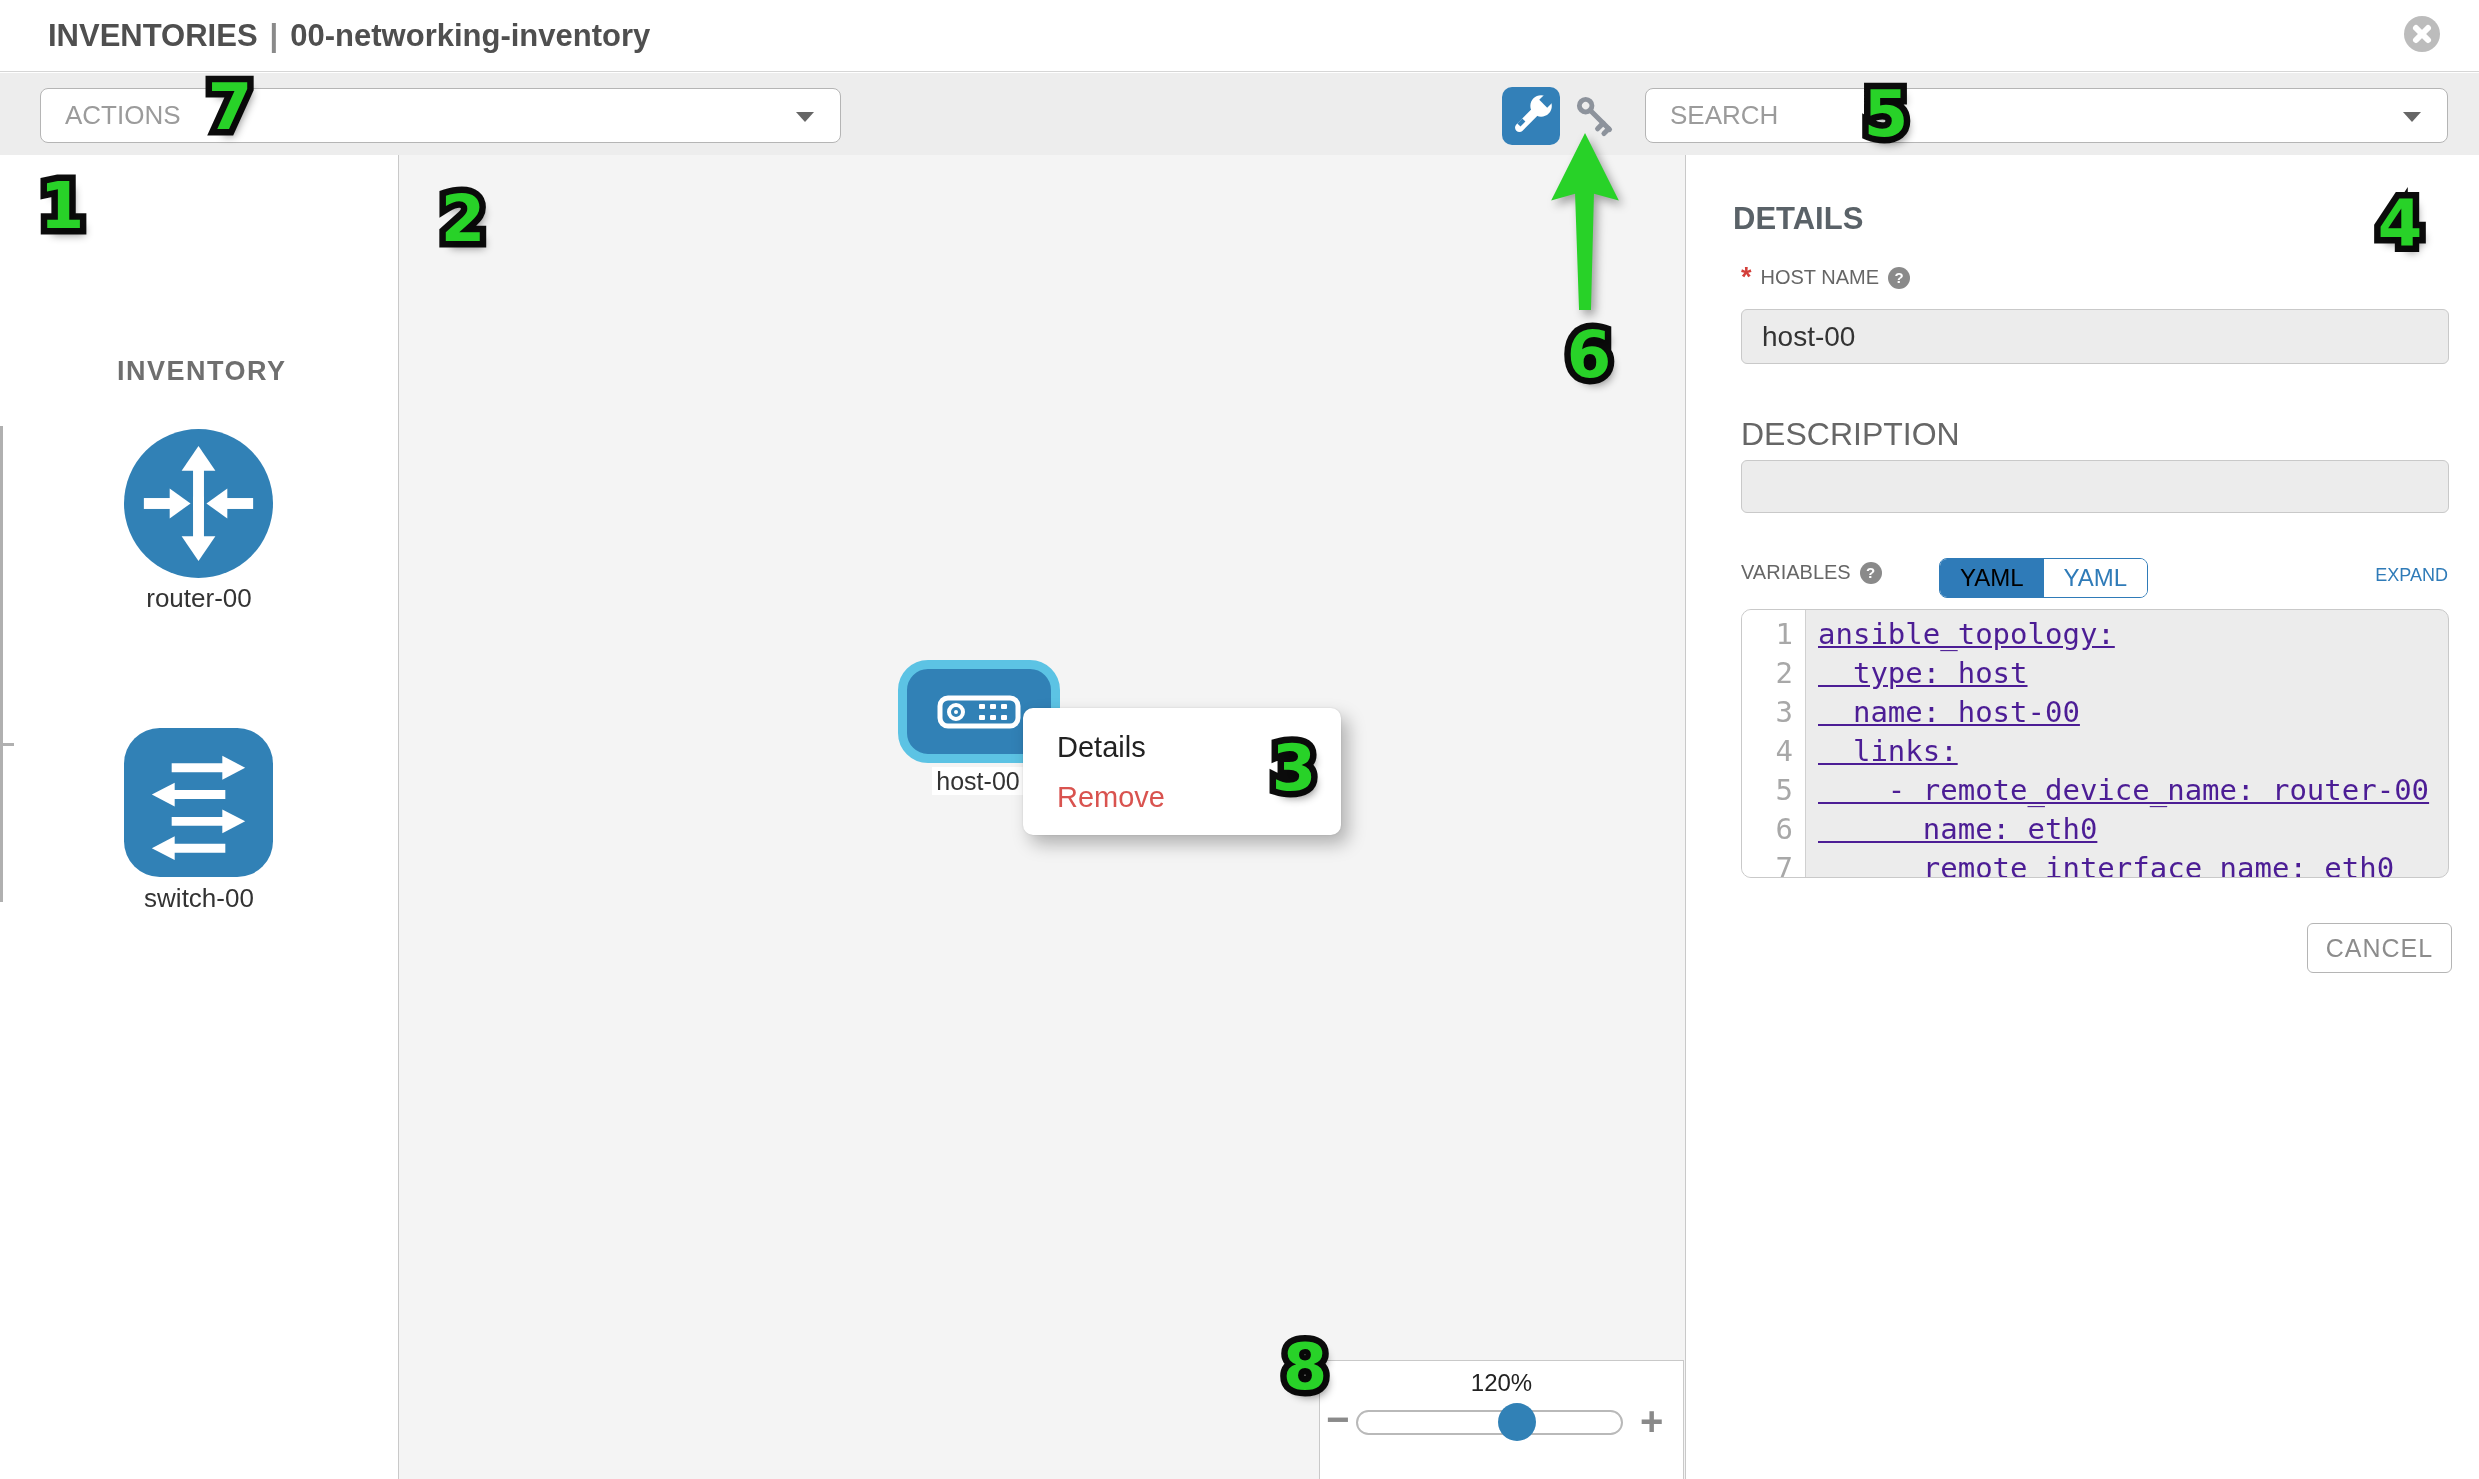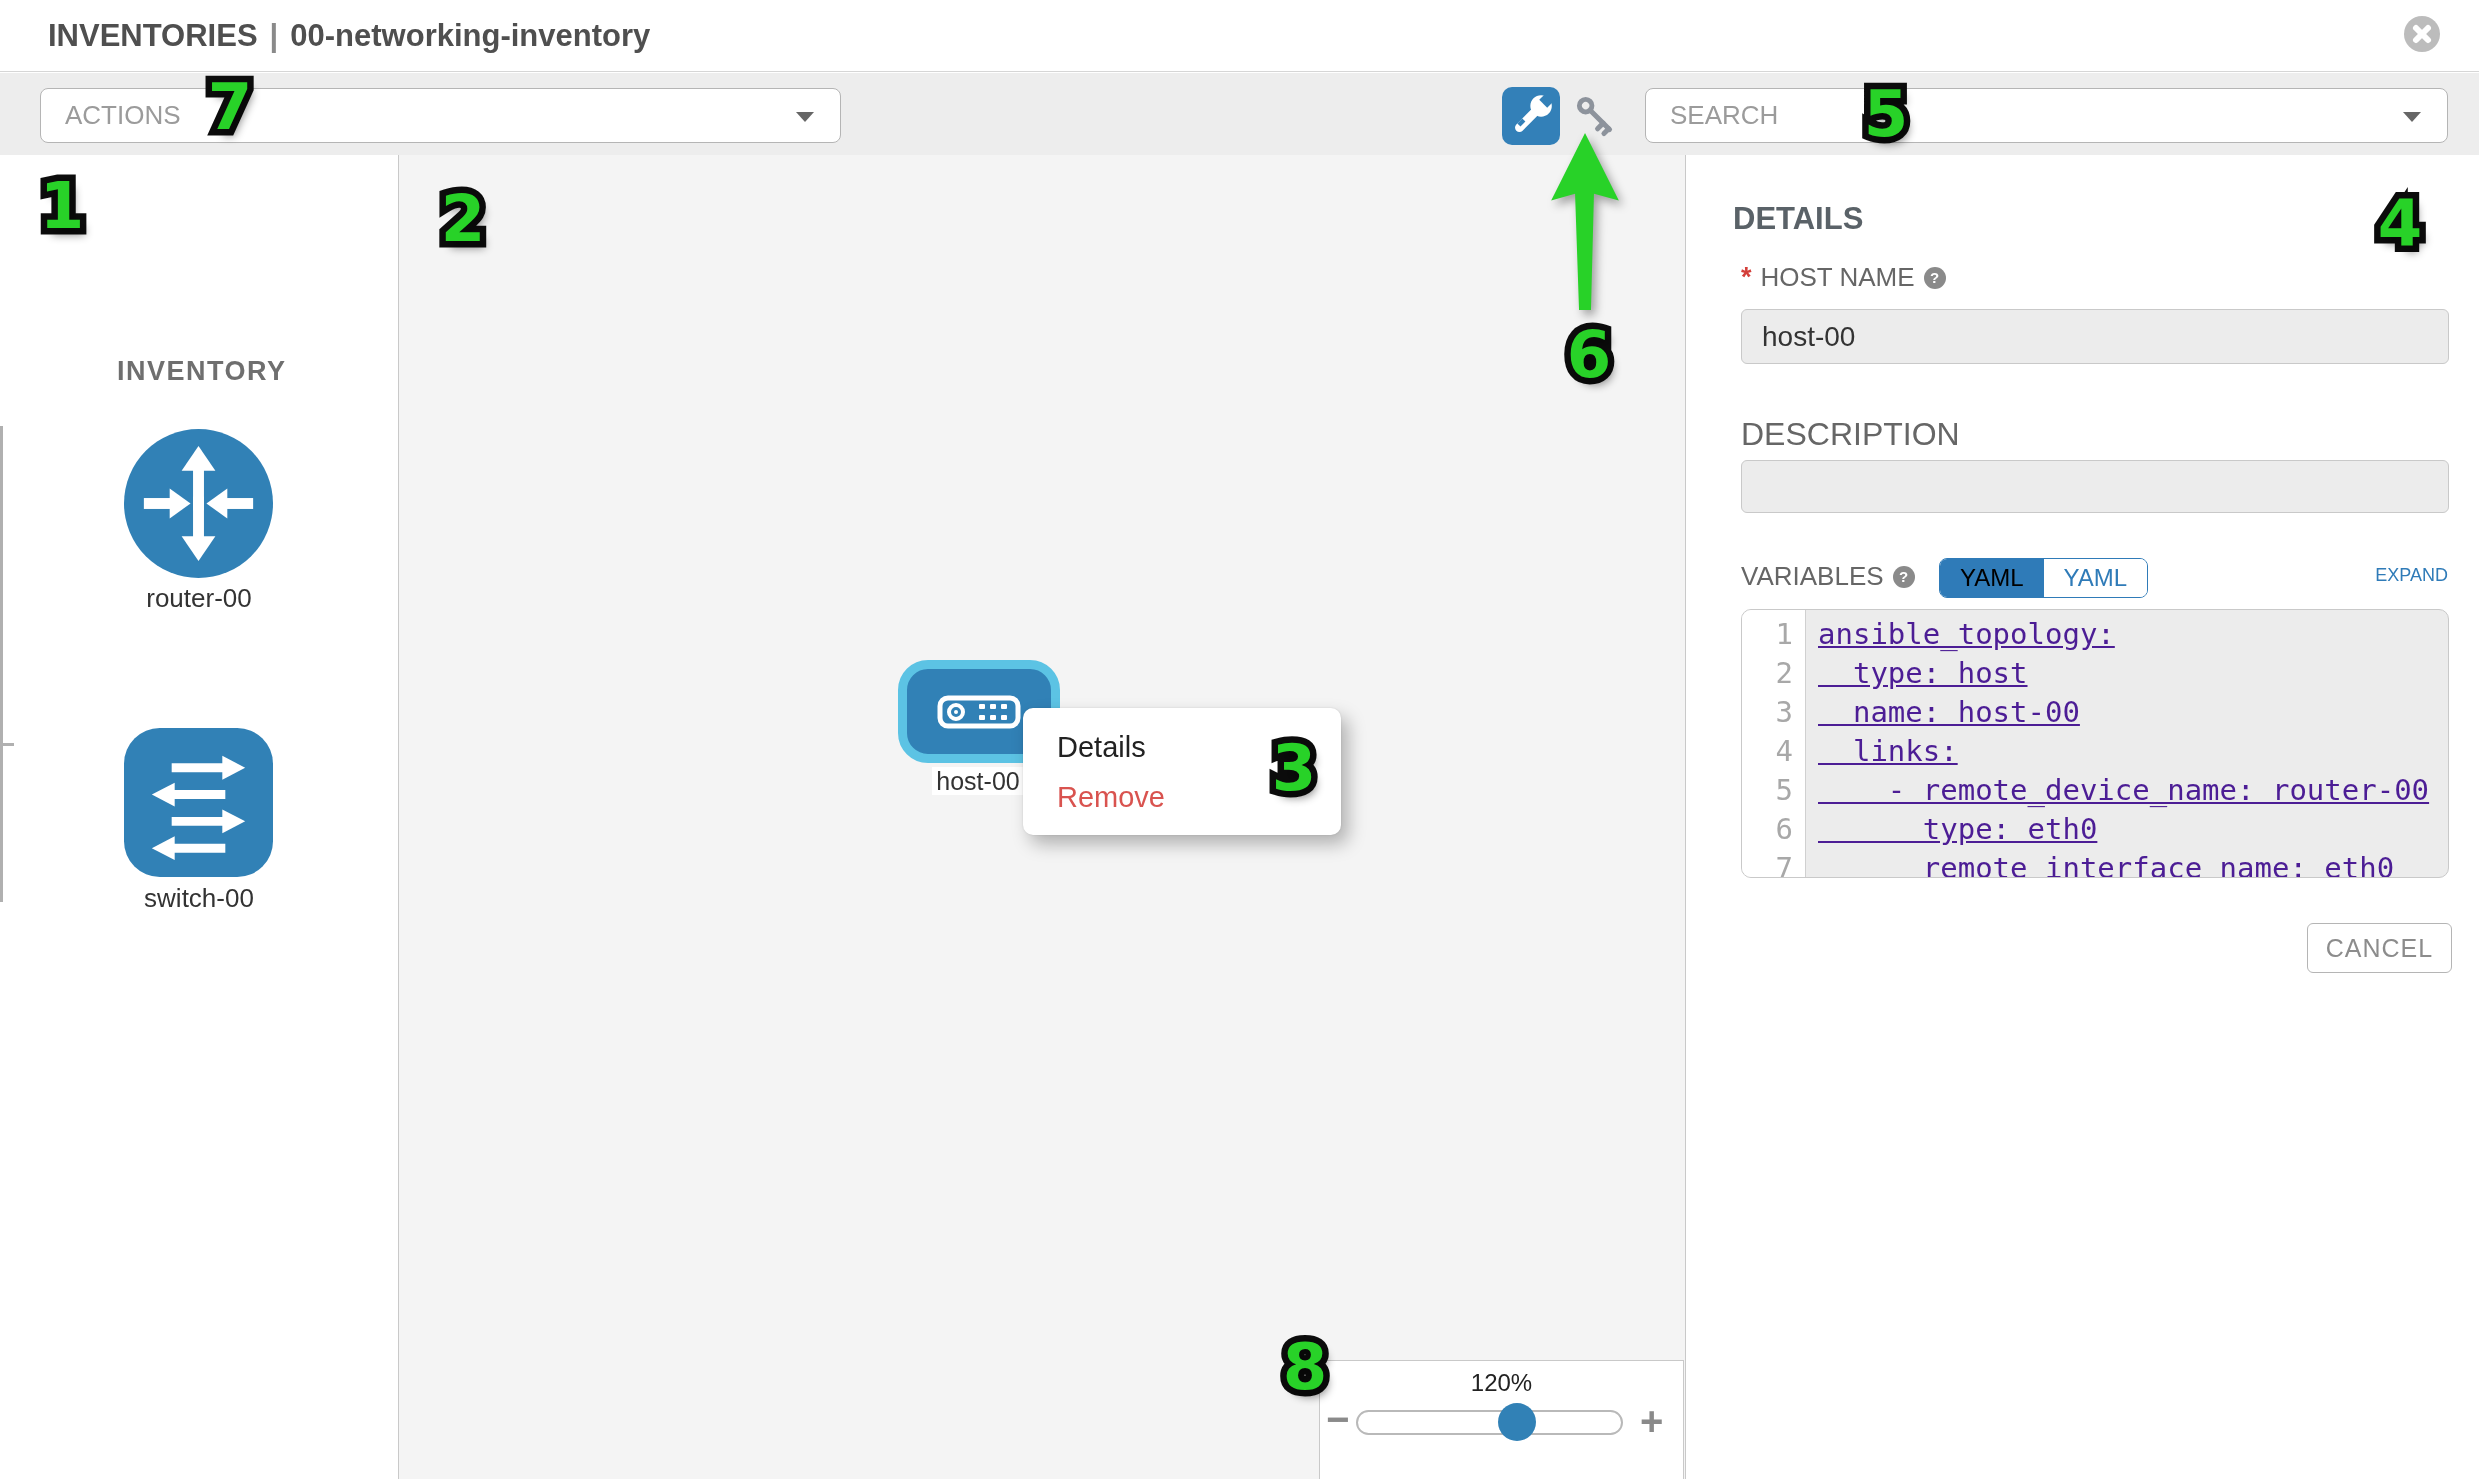--- a/index.html
+++ b/index.html
@@ -79,21 +79,21 @@
     color:#8a8a8a; cursor:pointer; }
 
   
   .details-panel { position:absolute; left:1685px; top:155px; width:795px; height:1324px;
     background:#fff; border-left:1px solid #c9c9c9; }
   .dp-heading { position:absolute; left:47px; top:46px; font-size:31px;
     font-weight:bold; color:#5a6268; }
   .label-row { position:absolute; left:55px; display:flex; align-items:center; gap:9px; }
   .hostname-row { top:107px; }
   .vars-row { top:406px; }
-  .field-label { font-size:26px; color:#666; }
+  .field-label { font-size:20px; color:#666; }
   .req { font-size:27px; font-weight:bold; color:#d43f3a; }
   .help-icon { width:22px; height:22px; border-radius:50%; background:#8a8a8a;
     color:#fff; font-size:15px; font-weight:bold; text-align:center; line-height:22px;
     display:inline-block; cursor:pointer; }
   .dp-input { position:absolute; left:55px; width:708px; height:55px;
     background:#ececec; border:1px solid #c9c9c9; border-radius:6px;
     font-family:"Liberation Sans", sans-serif; font-size:28px; color:#333;
     padding-left:20px; }
   .hostname-input { top:154px; }
   .desc-label { position:absolute; left:55px; top:261px; font-size:32px; color:#666; }
@@ -281,21 +281,21 @@
         <div>5</div>
         <div>6</div>
         <div>7</div>
       </div>
       <div class="code-col">
         <div>ansible_topology:</div>
         <div>  type: host</div>
         <div>  name: host-00</div>
         <div>  links:</div>
         <div>    - remote_device_name: router-00</div>
-        <div>      type: eth0</div>
+        <div>      name: eth0</div>
         <div>      remote_interface_name: eth0</div>
       </div>
     </div>
 
     <div class="cancel-btn">CANCEL</div>
   </aside>
 
   <div class="annot" style="left:62px;  top:206px;">1</div>
   <div class="annot" style="left:463px; top:219px;">2</div>
   <div class="annot" style="left:1294px;top:768px;">3</div>

